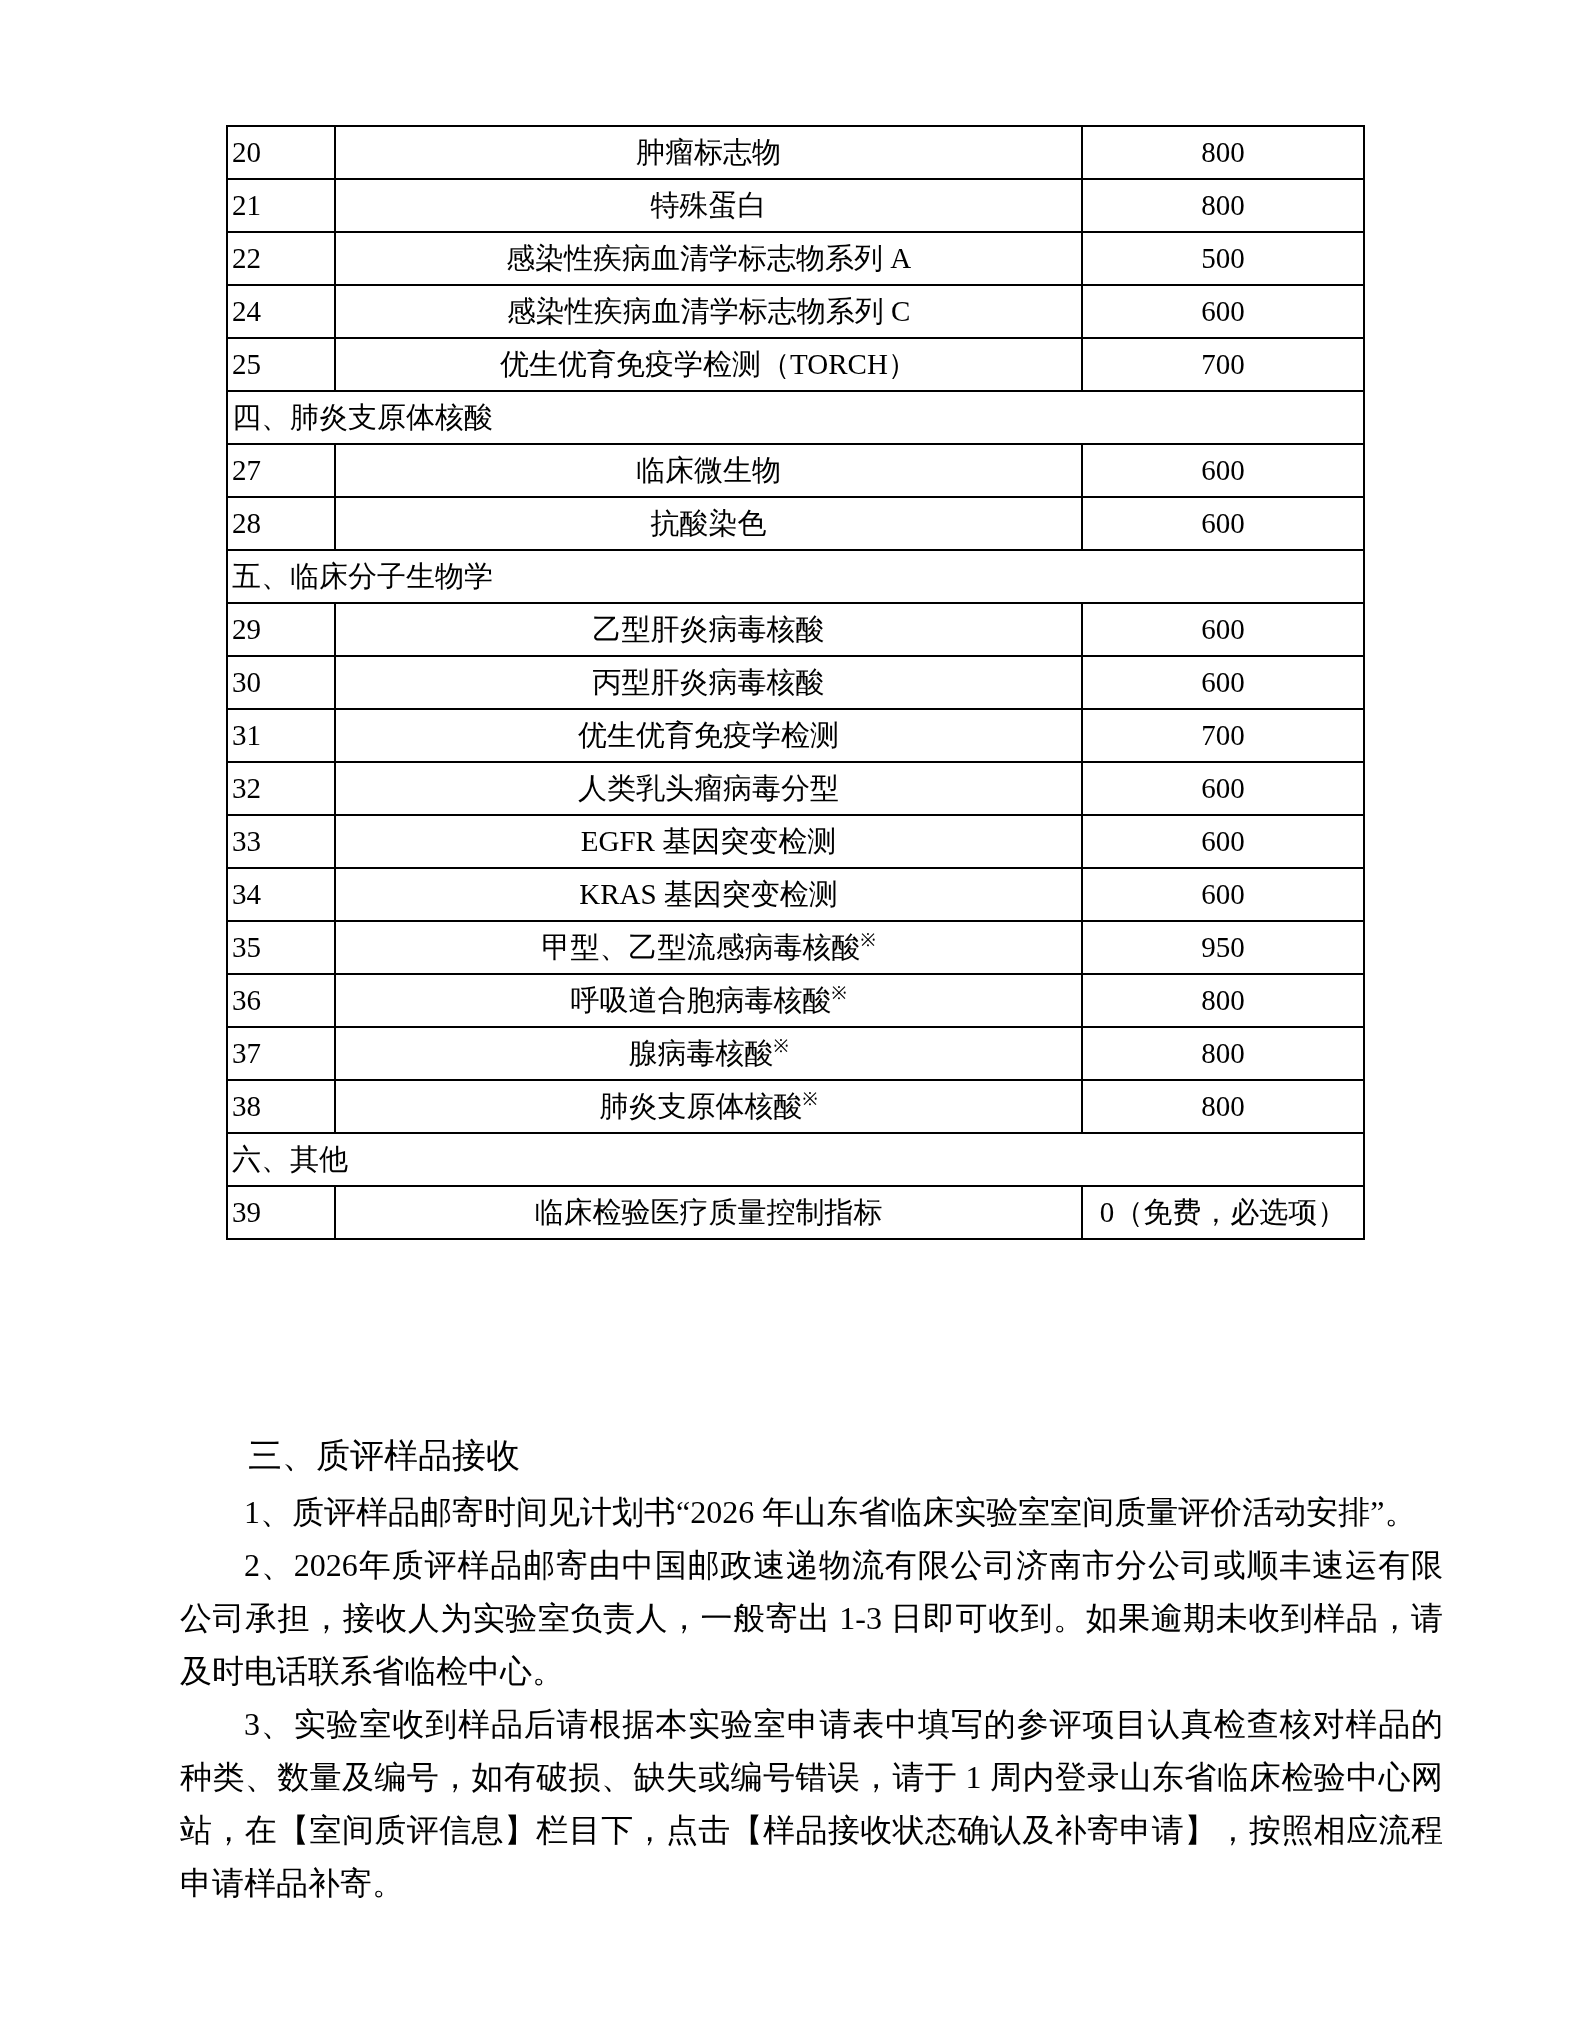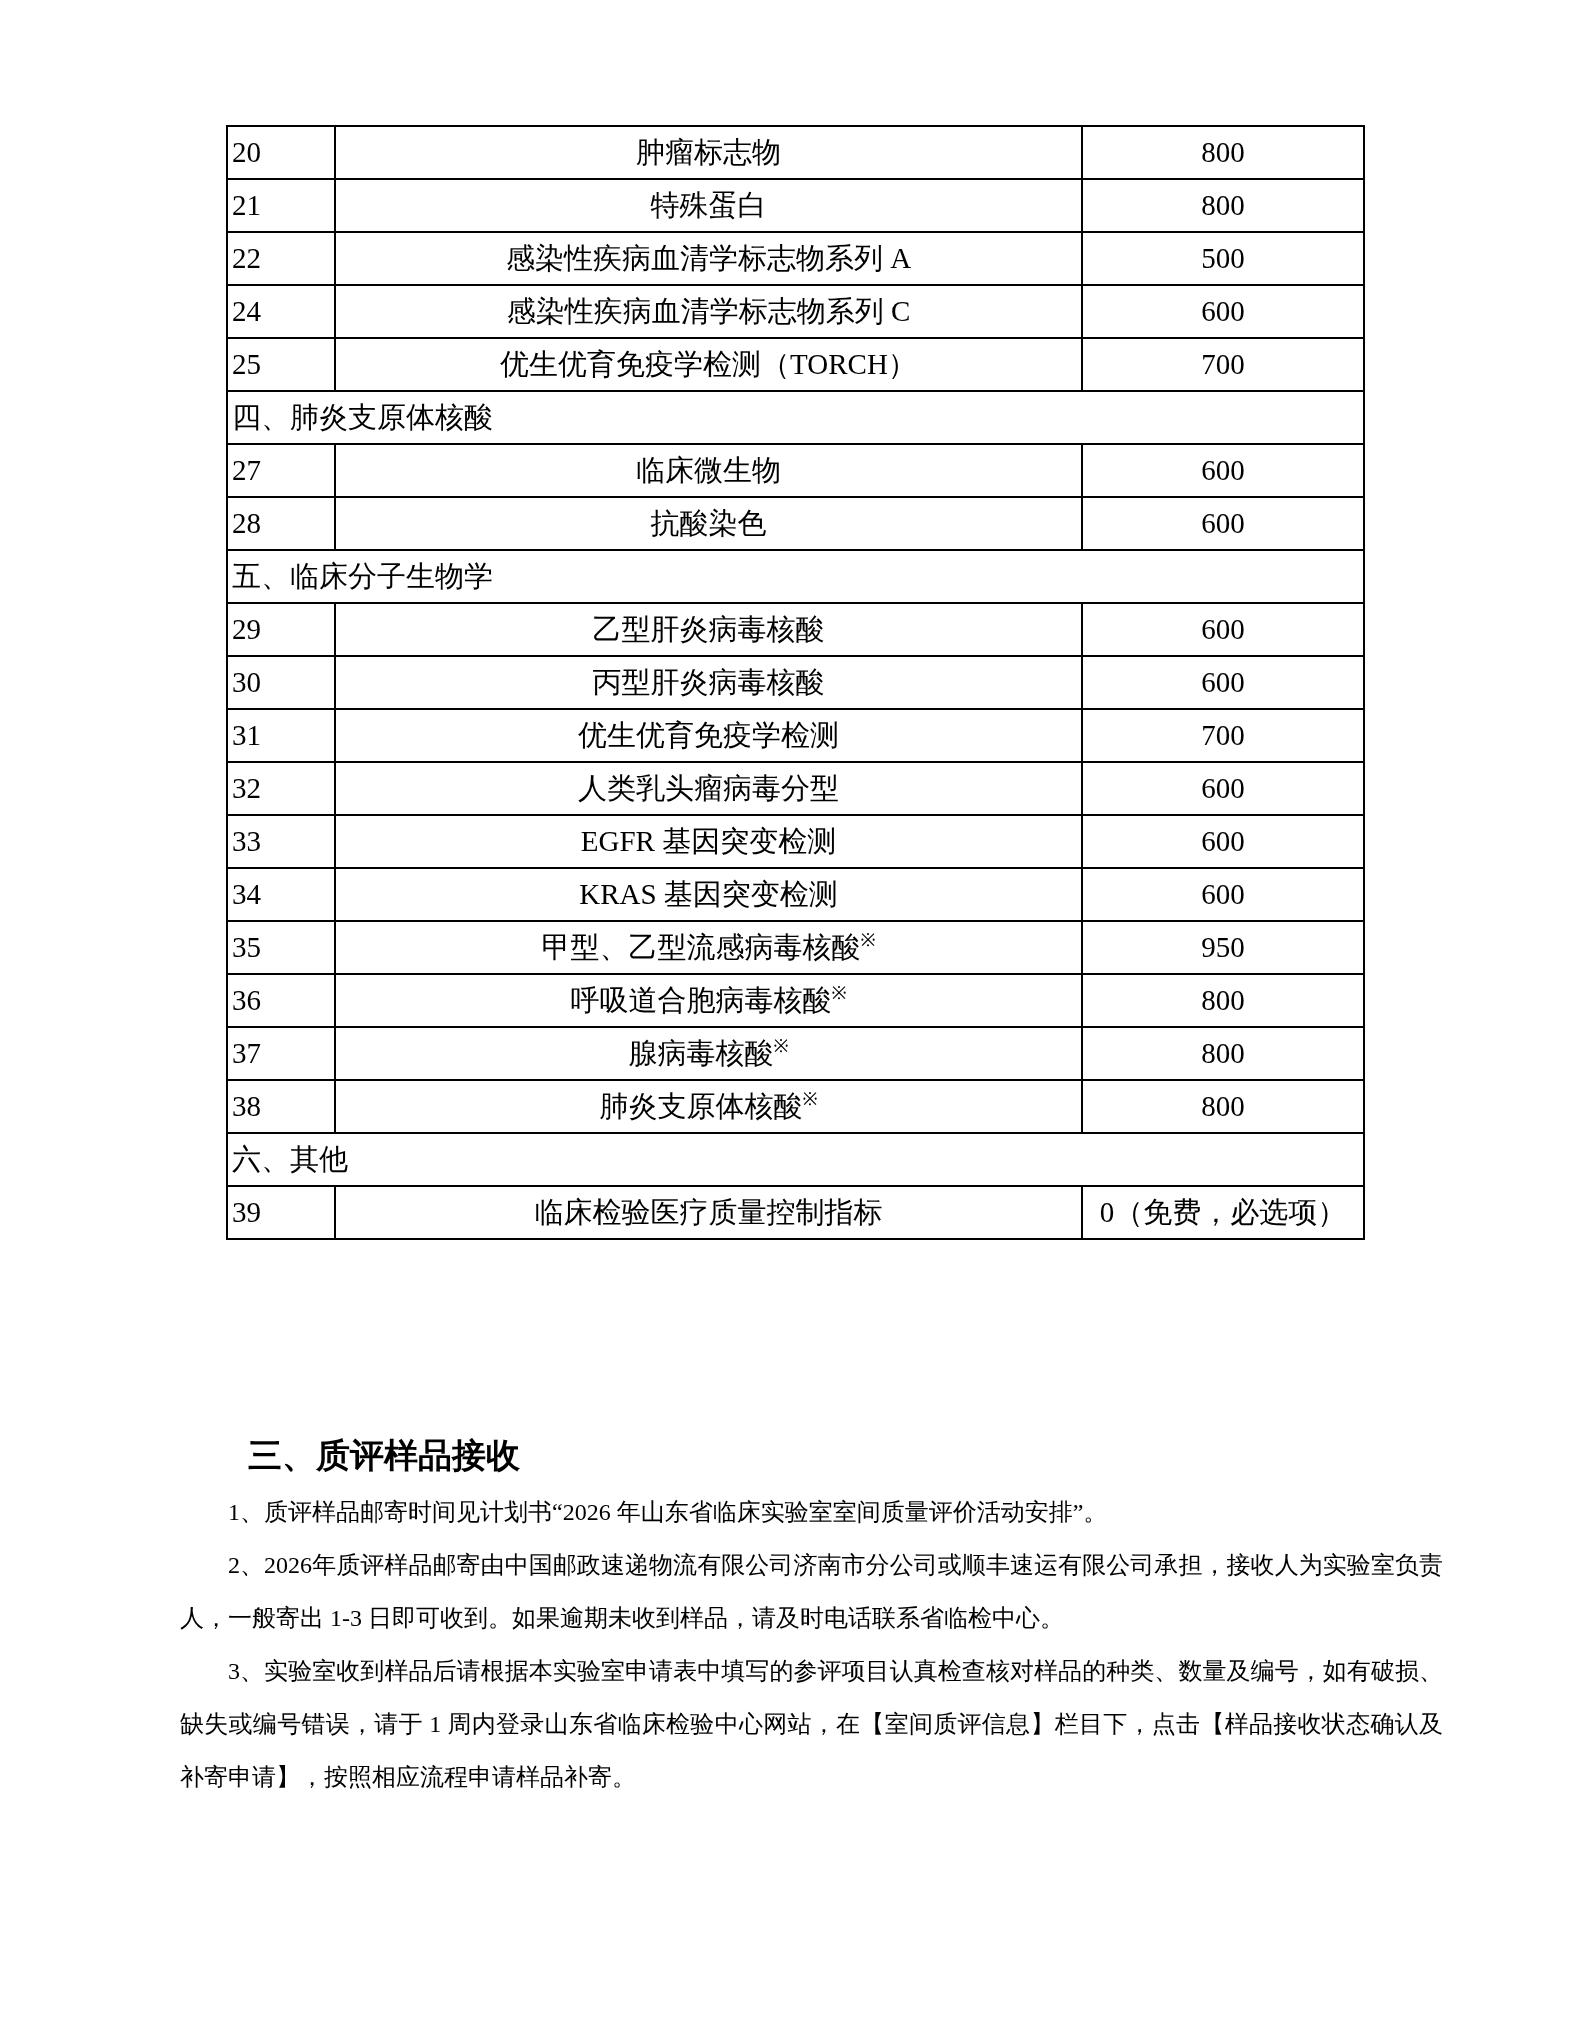--- a/index.html
+++ b/index.html
@@ -74,31 +74,31 @@
 
   
   .heading {
     position: absolute;
     left: 180px;
     top: 1432px;
     width: 1263px;
     margin: 0;
     text-indent: 2em;
     font-size: 34px;
-    font-weight: bold;
+    font-weight: normal;
     line-height: 48px;
   }
 
   
   .body-text {
     position: absolute;
     left: 180px;
     top: 1486px;
     width: 1263px;
-    font-size: 24px;
+    font-size: 32px;
     line-height: 53px;
     text-align: justify;
   }
   .body-text p {
     margin: 0;
     text-indent: 2em;
   }
 </style>
 </head>
 <body>

